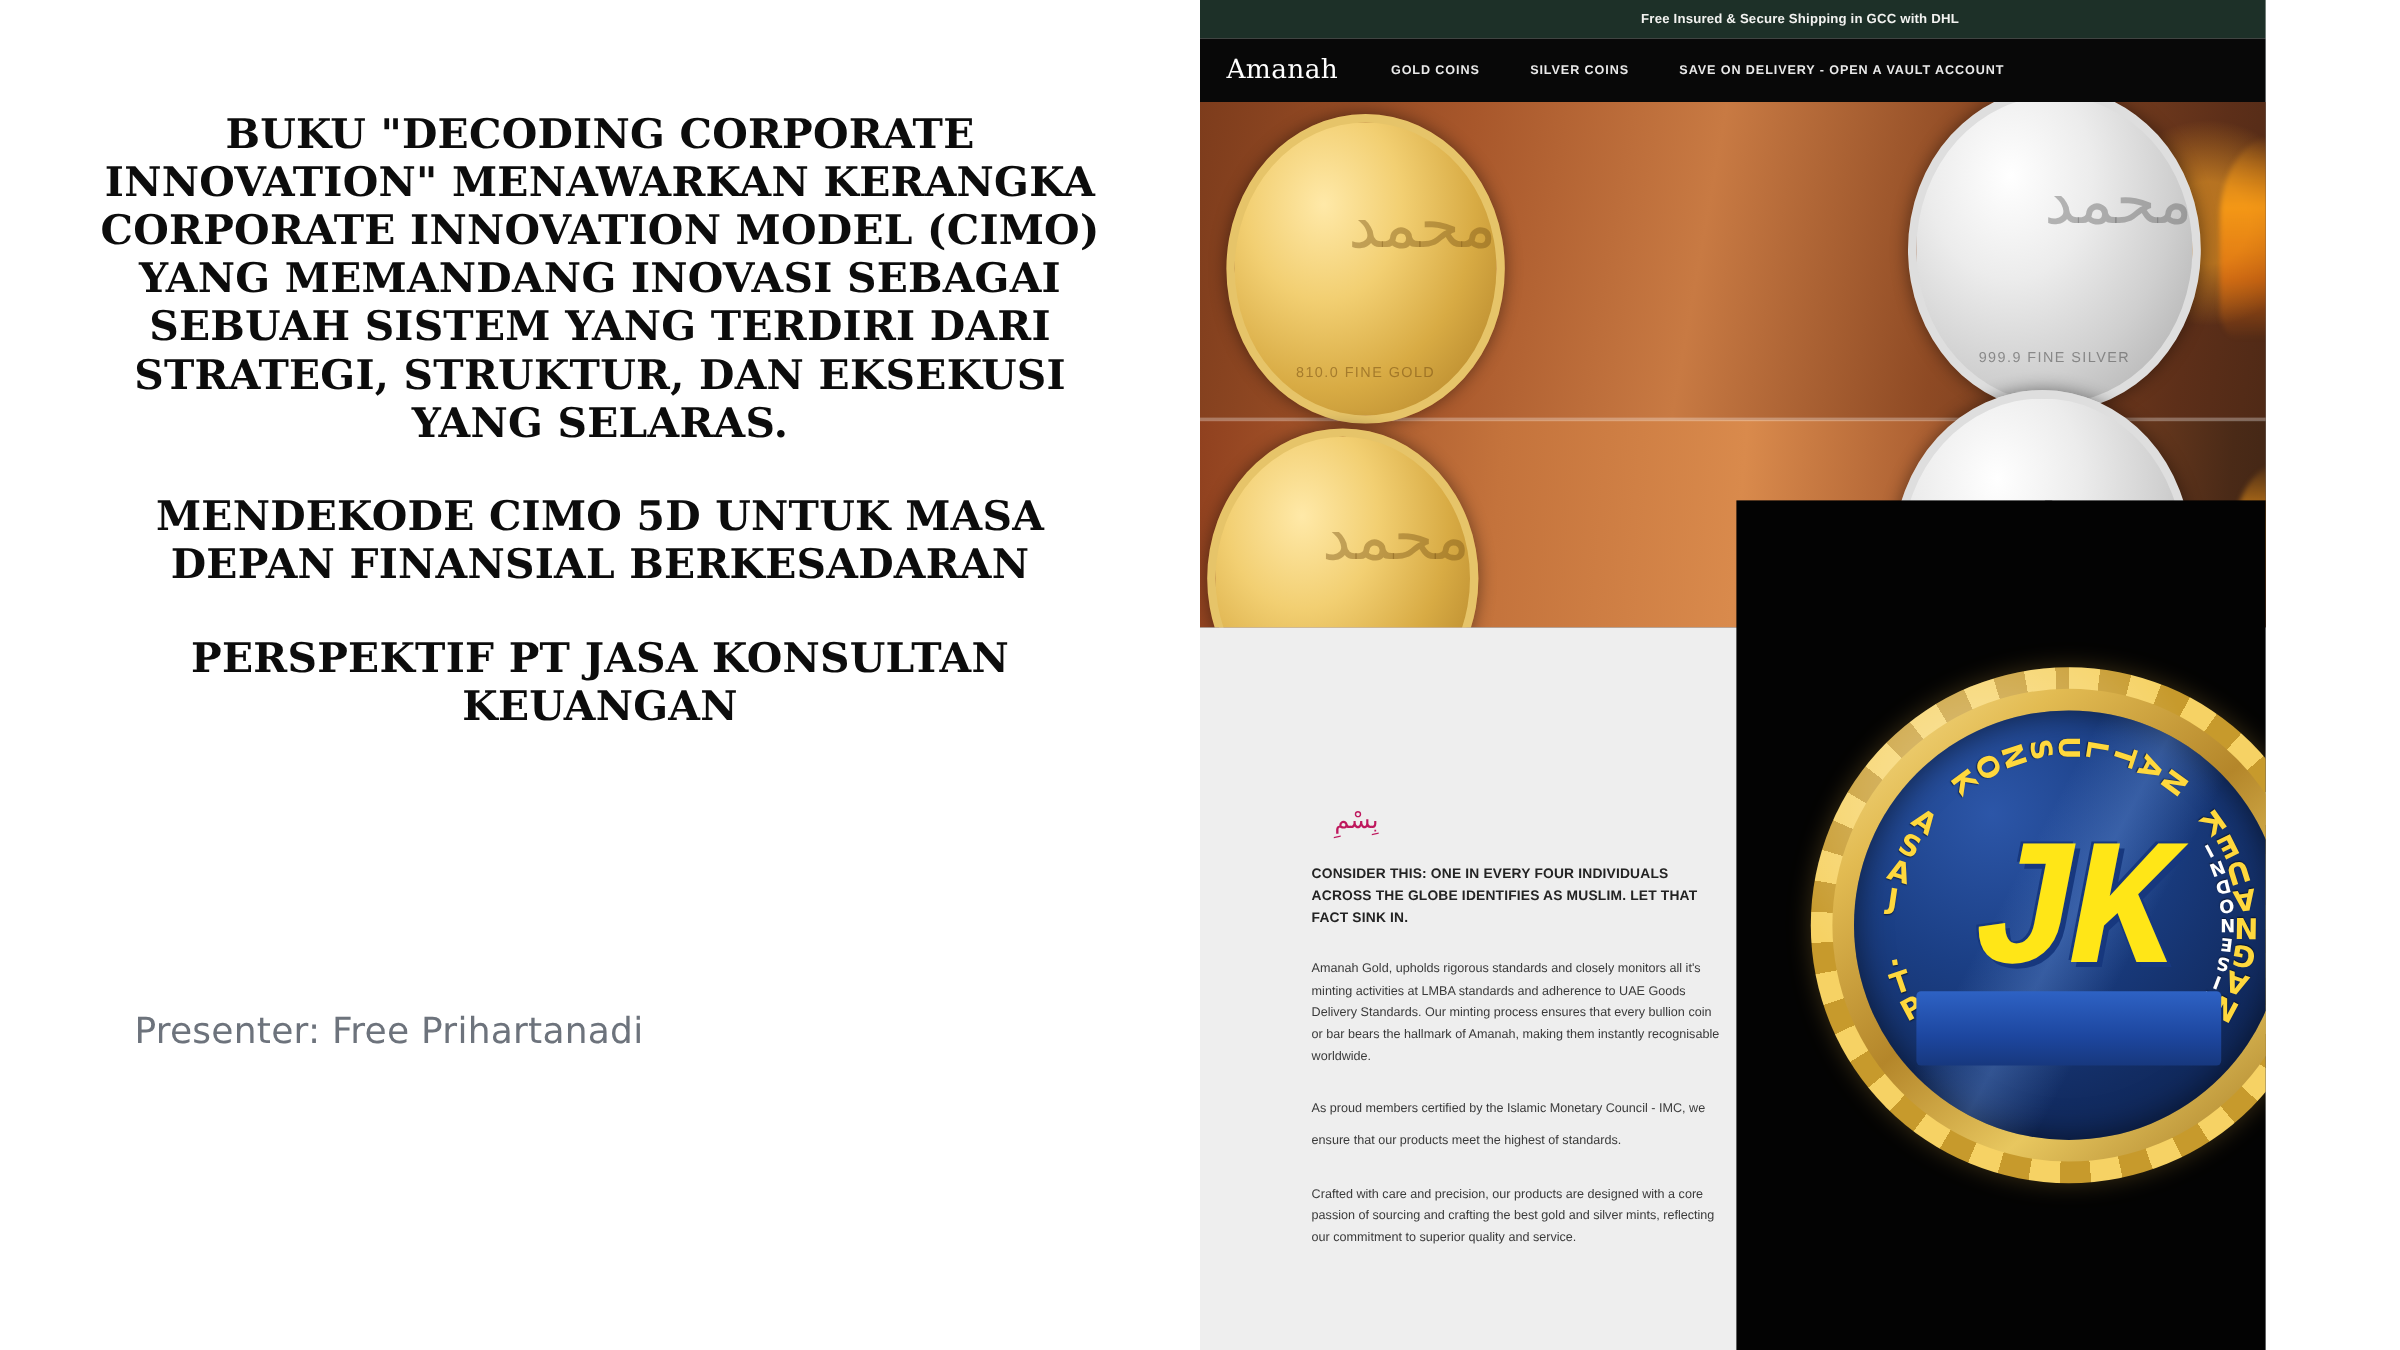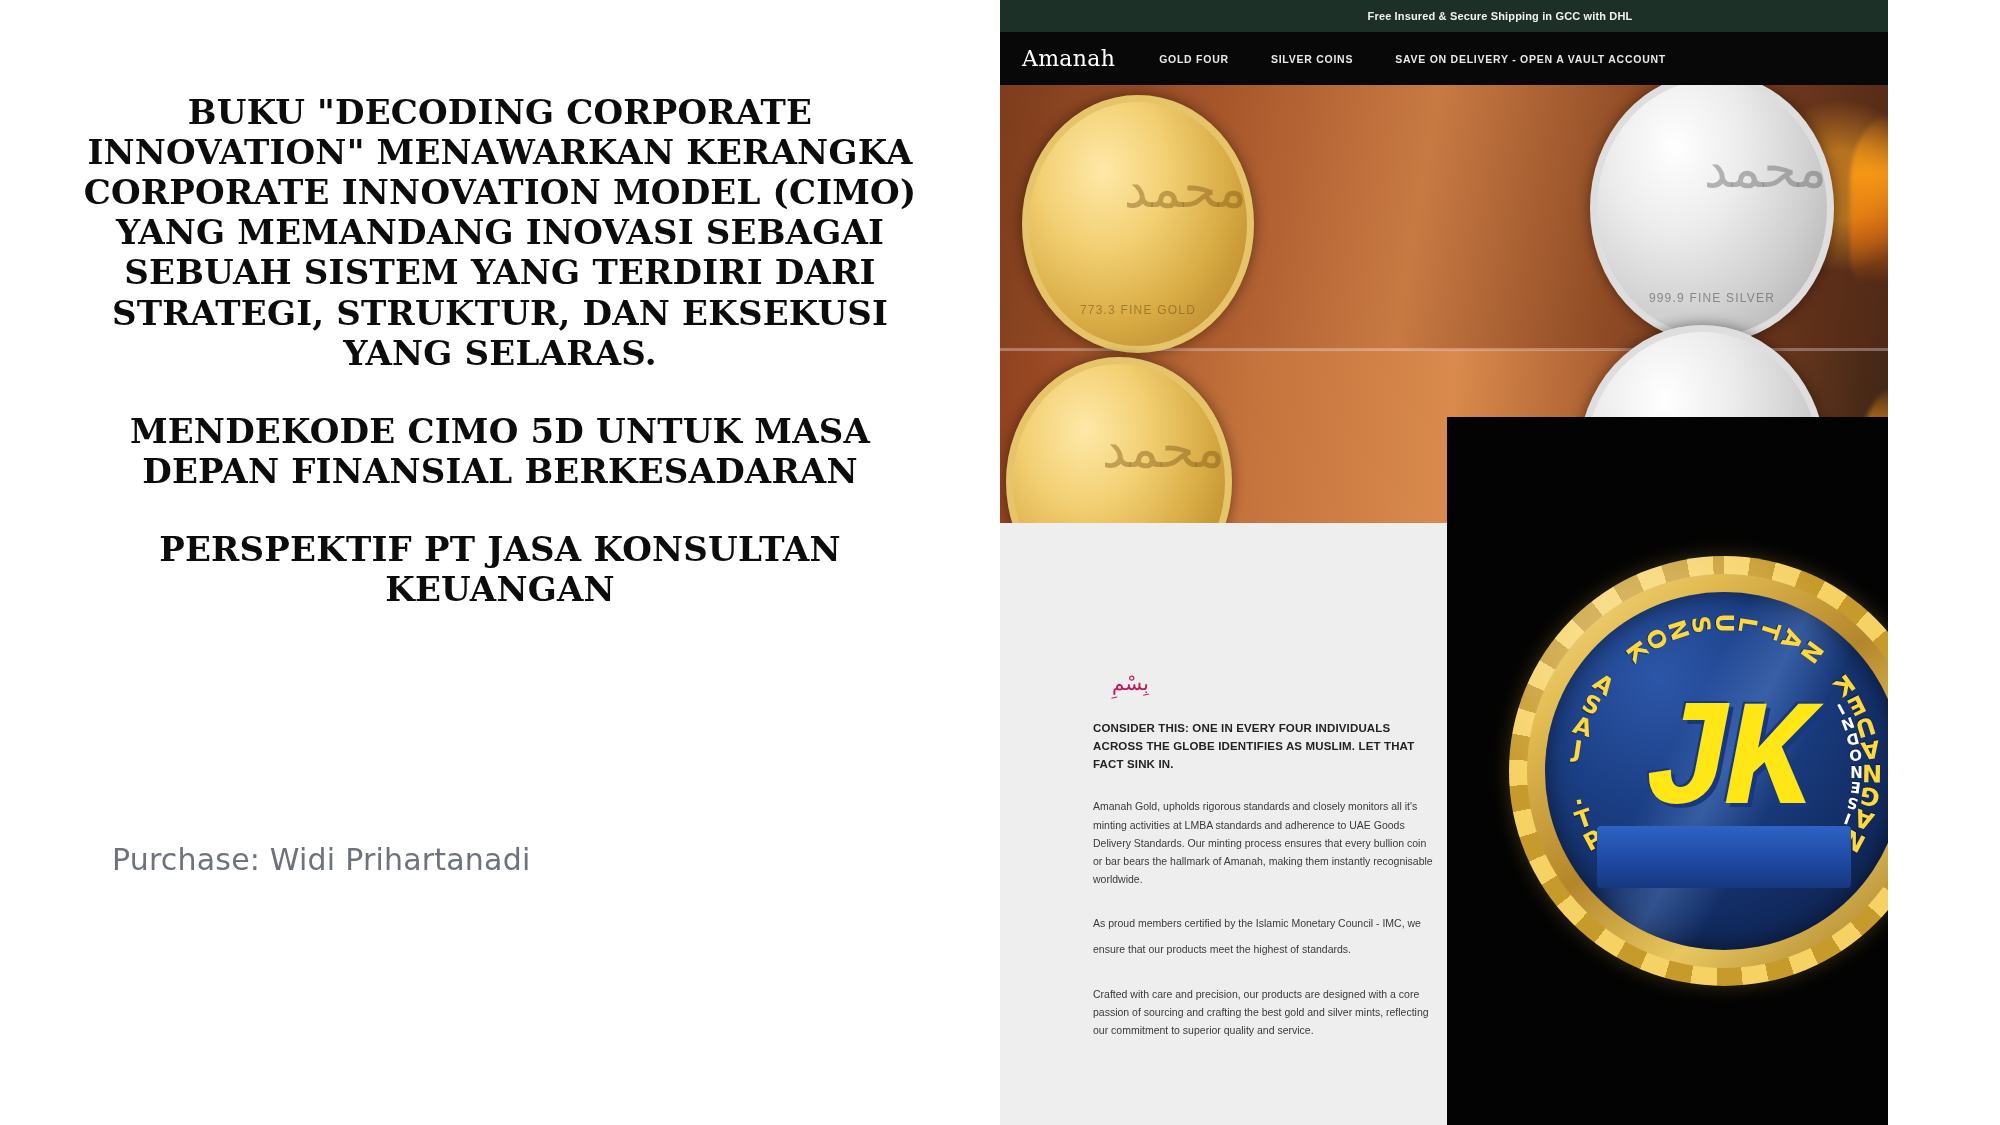--- a/index.html
+++ b/index.html
@@ -217,33 +217,33 @@
   <div class="left-panel">
 
     <div class="title-block">
       <p class="para">BUKU "DECODING CORPORATE INNOVATION" MENAWARKAN KERANGKA CORPORATE INNOVATION MODEL (CIMO) YANG MEMANDANG INOVASI SEBAGAI SEBUAH SISTEM YANG TERDIRI DARI STRATEGI, STRUKTUR, DAN EKSEKUSI YANG SELARAS.</p>
       <div class="gap"></div>
       <p class="para">MENDEKODE CIMO 5D UNTUK MASA DEPAN FINANSIAL BERKESADARAN</p>
       <div class="gap"></div>
       <p class="para">PERSPEKTIF PT JASA KONSULTAN KEUANGAN</p>
     </div>
 
-    <div class="presenter">Purchase: Widi Prihartanadi</div>
+    <div class="presenter">Presenter: Free Prihartanadi</div>
   </div>
 
   <div class="right-panel">
 
     <div class="announce">
       <span>Free Insured &amp; Secure Shipping in GCC with DHL</span>
     </div>
 
     <div class="navbar">
       <div class="brand">Amanah</div>
       <div class="nav-links">
-        <span class="nav-link">GOLD FOUR</span>
+        <span class="nav-link">GOLD COINS</span>
         <span class="nav-link">SILVER COINS</span>
         <span class="nav-link">SAVE ON DELIVERY - OPEN A VAULT ACCOUNT</span>
       </div>
       <span class="account-icon">
         <svg viewBox="0 0 24 24" width="18" height="18" fill="none" stroke="#d8d8d8" stroke-width="1.6">
           <circle cx="12" cy="8" r="3.6"></circle>
           <path d="M4.8 20.5c0-4 3.3-6.4 7.2-6.4s7.2 2.4 7.2 6.4"></path>
         </svg>
       </span>
     </div>
@@ -251,21 +251,21 @@
     <div class="hero">
       <div class="hero-top"></div>
       <div class="hero-bot"></div>
       <div class="hero-seam"></div>
 
       <div class="fire"></div>
       <div class="fire2"></div>
 
       <div class="coin coin-gold-1">
         <div class="arabic">محمد</div>
-        <div class="fineness">773.3 FINE GOLD</div>
+        <div class="fineness">810.0 FINE GOLD</div>
       </div>
       <div class="coin coin-gold-2">
         <div class="arabic">محمد</div>
 
       </div>
       <div class="coin coin-silver-1">
         <div class="arabic">محمد</div>
         <div class="fineness">999.9 FINE SILVER</div>
       </div>
       <div class="coin coin-silver-2">

